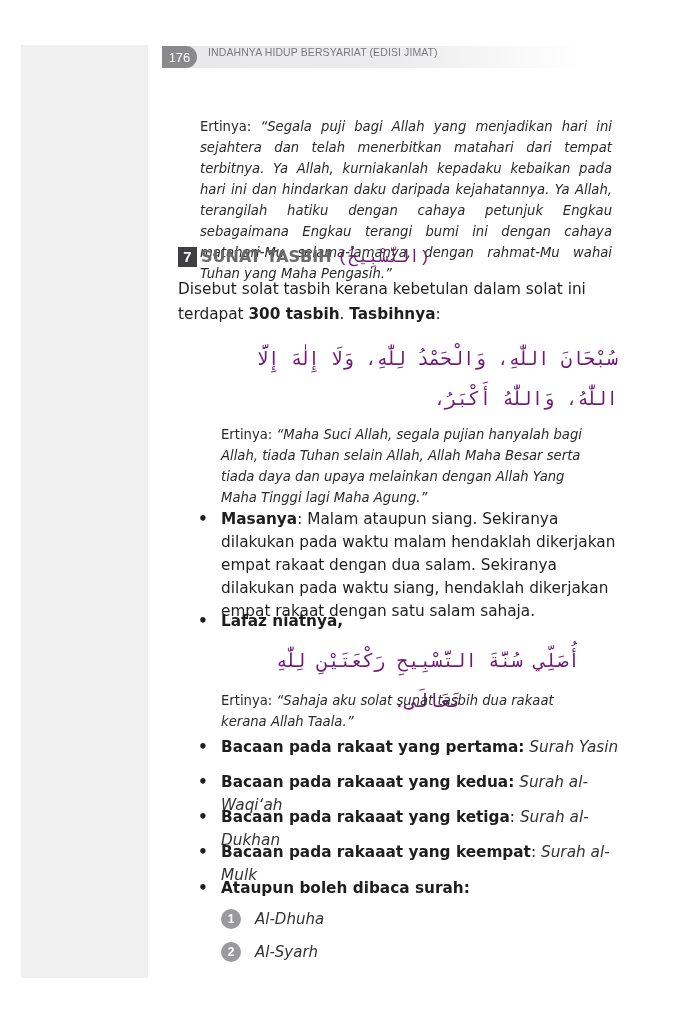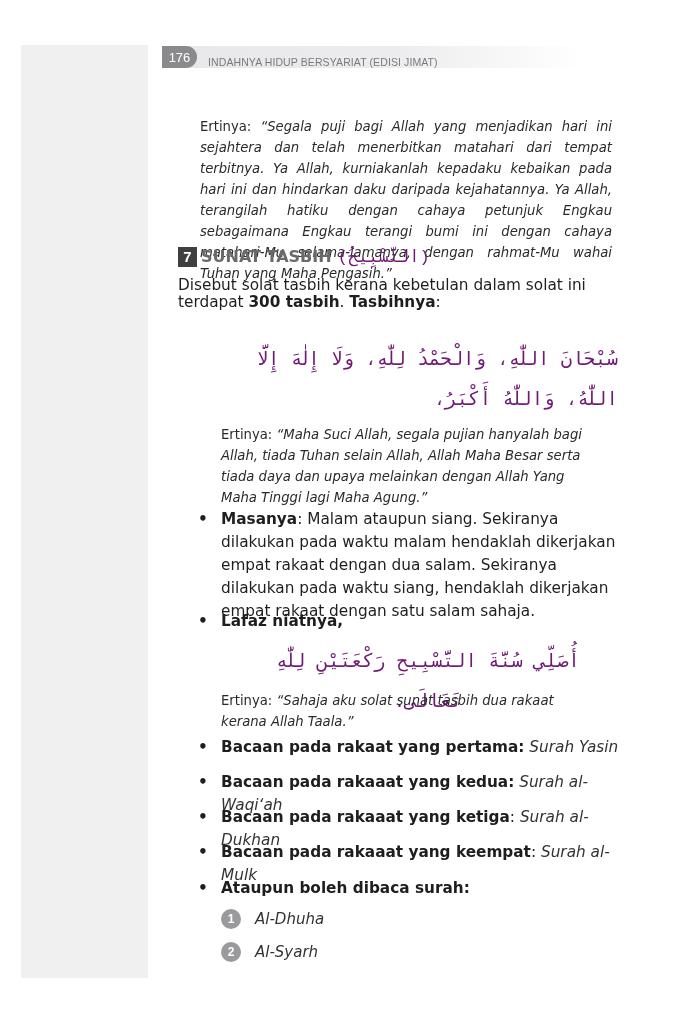--- a/index.html
+++ b/index.html
@@ -13,21 +13,21 @@
     .page { position: relative; width: 699px; height: 1024px; }
     .side-gray {
       position: absolute; left: 21px; top: 45px;
       width: 127px; height: 933px;
       background: #f0f0f0;
     }
     .running-head {
       position: absolute; left: 162px; top: 46px;
       width: 420px; height: 22px;
       background: linear-gradient(to right, #e8e8ea 0%, #ececee 55%, #ffffff 100%);
-      display: flex; align-items: flex-end;
+      display: flex; align-items: flex-start;
     }
     .page-num {
       height: 22px; width: 35px;
       background: #8a8a8c;
       color: #ffffff;
       font-size: 13px;
       display: flex; align-items: center; justify-content: center;
       border-radius: 0 11px 11px 0;
       font-family: "Liberation Sans", sans-serif;
     }
@@ -71,21 +71,21 @@
       font-family: "DejaVu Sans", sans-serif;
     }
     .heading-arabic {
       margin-left: 6px;
       font-size: 17px;
       color: #555;
       font-family: "DejaVu Serif", serif;
     }
     .intro {
       position: absolute; left: 0; top: 277px; width: 440px;
-      font-size: 15.3px; line-height: 17px; color: #1e1e1e;
+      font-size: 15.3px; line-height: 25px; color: #1e1e1e;
     }
     .intro b { font-weight: bold; }
     .arabic {
       font-family: Liberation Mono, monospace;
       direction: rtl;
       color: #701a75;
     }
     .arabic1 {
       position: absolute; left: 20px; top: 340px; width: 420px;
       font-size: 19px; line-height: 40px; text-align: right;

